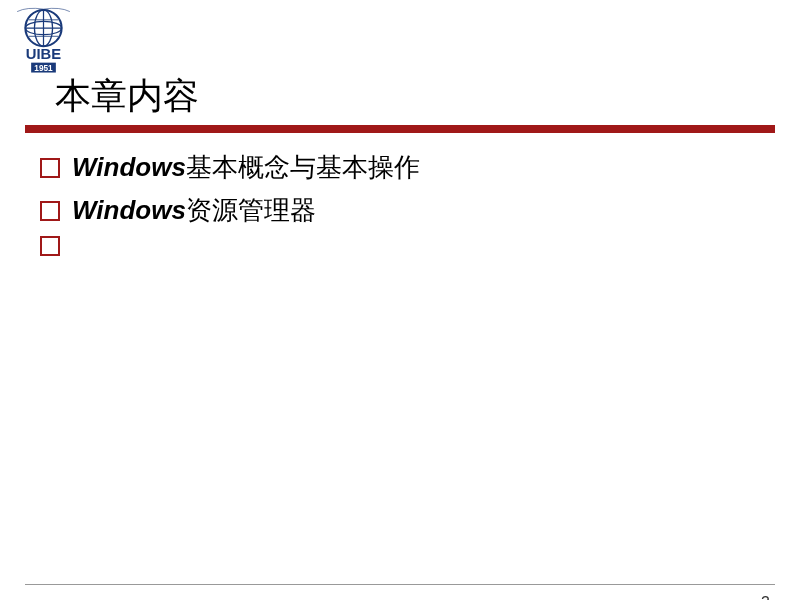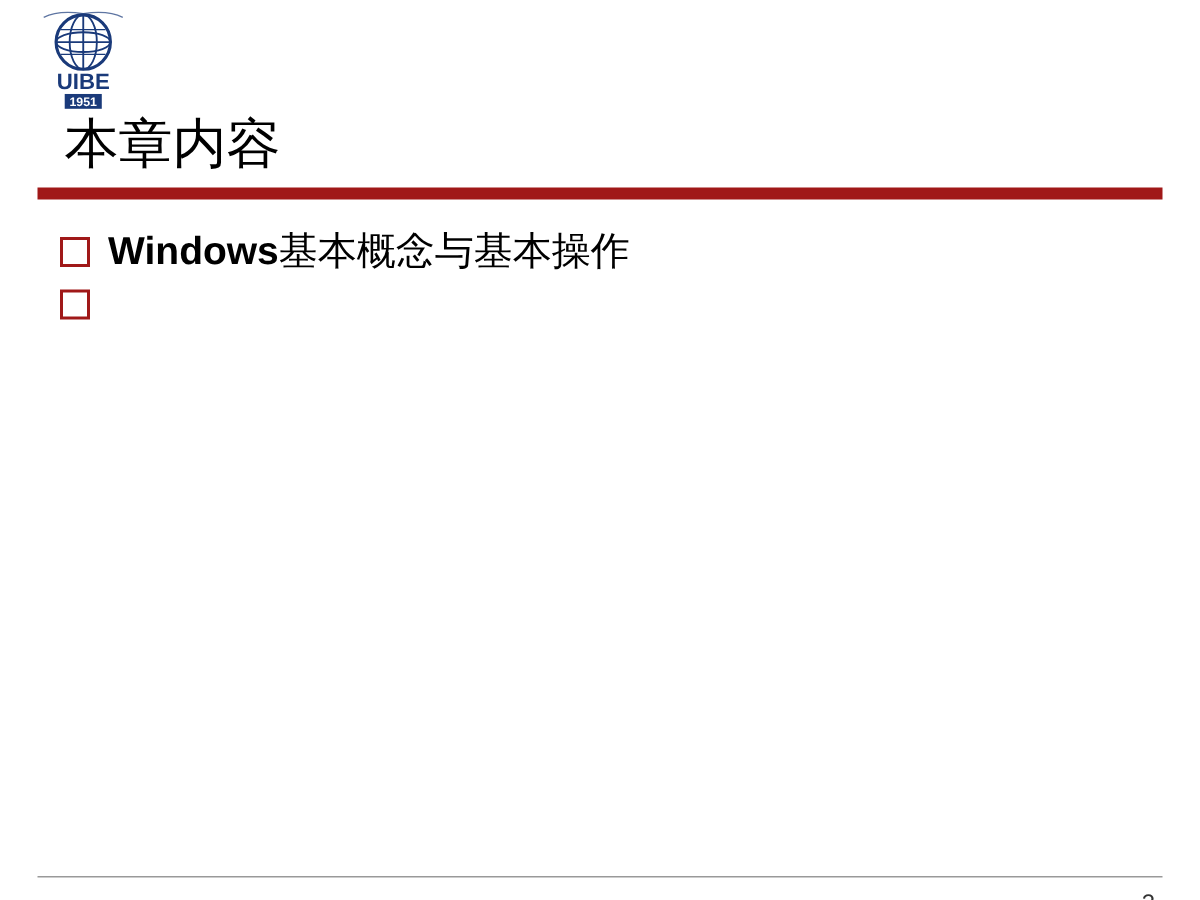--- a/index.html
+++ b/index.html
@@ -10,32 +10,32 @@
     body {
       width: 800px;
       height: 600px;
       background: #ffffff;
       position: relative;
       font-family: "Microsoft YaHei", "SimSun", sans-serif;
     }
     .logo {
       position: absolute;
       top: 5px;
-      left: 13px;
+      left: 1px;
       width: 85px;
       height: 70px;
     }
     .logo svg {
       width: 100%;
       height: 100%;
     }
     .title {
       position: absolute;
       top: 72px;
-      left: 43px;
+      left: 55px;
       font-size: 36px;
       color: #000000;
       font-weight: normal;
       font-family: "SimSun", serif;
     }
     .divider {
       position: absolute;
       top: 125px;
       left: 25px;
       width: 750px;
@@ -58,20 +58,21 @@
       border: 2px solid #a01818;
       margin-right: 12px;
       flex-shrink: 0;
     }
     .item-text {
       font-size: 26px;
       color: #000000;
     }
     .item-text .bold {
       font-weight: bold;
+      font-style: italic;
     }
     .footer {
       position: absolute;
       bottom: 15px;
       left: 25px;
       width: 750px;
     }
     .footer-line {
       width: 100%;
       height: 1px;
@@ -112,19 +113,25 @@
 
 <div class="content">
   <div class="list-item">
     <div class="bullet"></div>
     <div class="item-text">
       <span class="bold">Windows</span><span>基本概念与基本操作</span>
     </div>
   </div>
   <div class="list-item">
     <div class="bullet"></div>
+    <div class="item-text">
+      <span class="bold">Windows</span><span>资源管理器</span>
+    </div>
+  </div>
+  <div class="list-item">
+    <div class="bullet"></div>
   </div>
 </div>
 
 <div class="footer">
   <div class="footer-line"></div>
   <div class="page-number">3</div>
 </div>
 
 </body></html>

